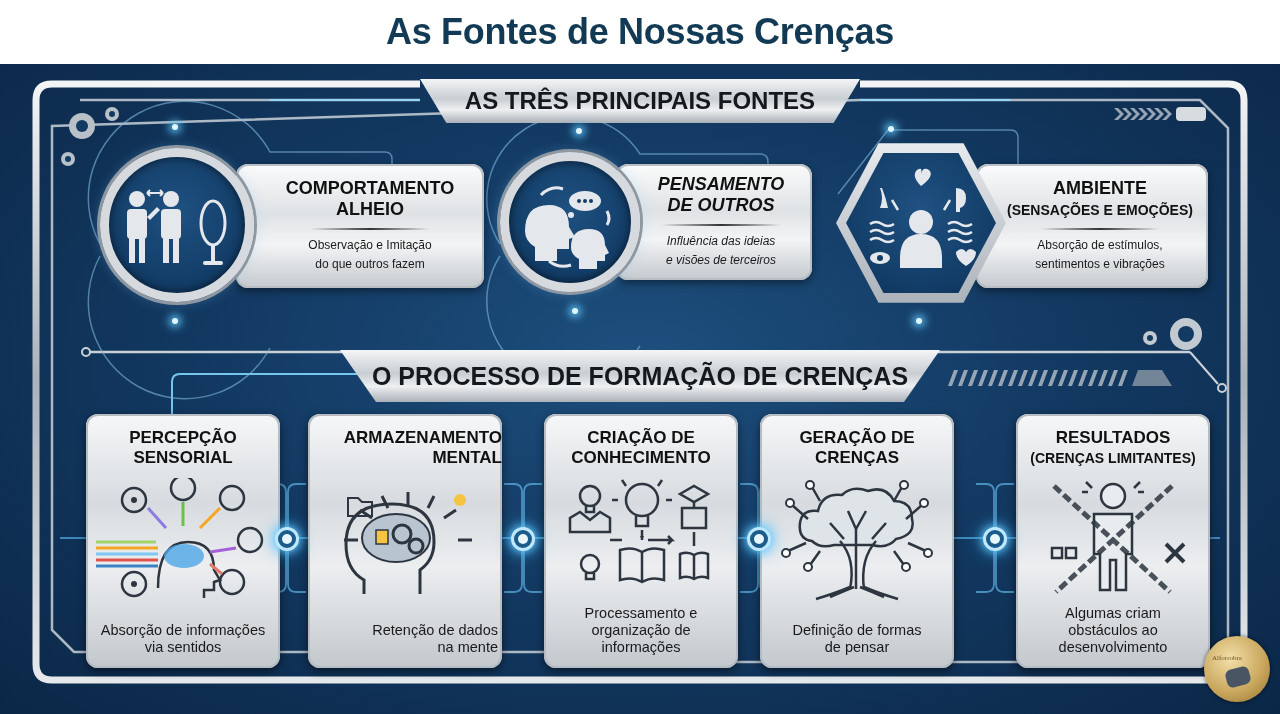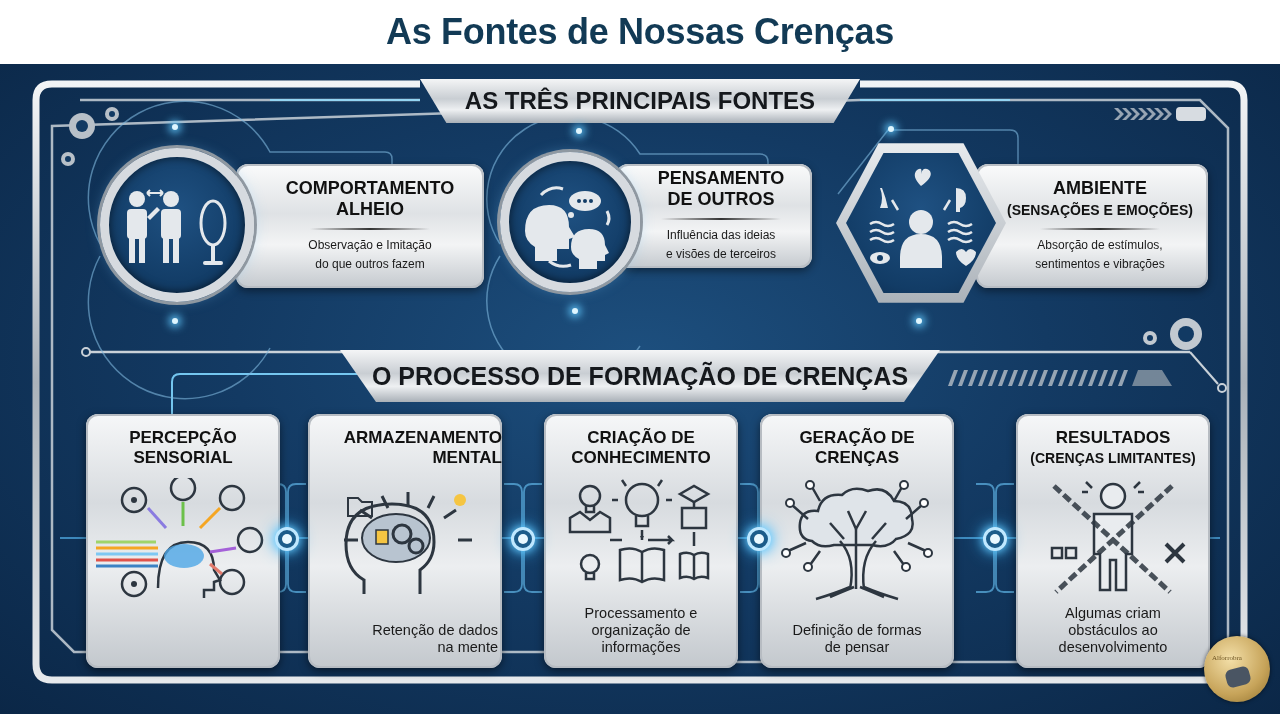--- a/index.html
+++ b/index.html
@@ -230,21 +230,21 @@
           <path d="M38 36 h16 M38 36 l3 -3 M38 36 l3 3 M54 36 l-3 -3 M54 36 l-3 3" stroke="#e4e8ec" stroke-width="2" fill="none"></path>
           <ellipse cx="104" cy="66" rx="12" ry="22" fill="none" stroke="#e4e8ec" stroke-width="3"></ellipse>
           <rect x="102" y="88" width="4" height="16"></rect>
             <rect x="94" y="104" width="20" height="4" rx="2"></rect>
         </g>
       </svg>
     </div>
   </div>
 
   <div class="source" style="left:496px;top:80px;width:330px;height:160px;">
-    <div class="plate" style="left:120px;top:20px;width:196px;height:104px;padding-left:14px;">
+    <div class="plate" style="left:120px;top:20px;width:196px;height:116px;padding-left:14px;font-style:italic;">
       <div class="title"><span>PENSAMENTO</span><br><span>DE OUTROS</span></div>
       <div class="rule"></div>
       <div class="desc"><span>Influência das ideias</span><br><span>e visões de terceiros</span></div>
     </div>
     <div class="badge-circle" style="left:4px;top:8px;width:140px;height:140px;">
       <svg class="icon-svg" width="122" height="122" style="left:0;top:0" viewBox="0 0 122 122">
         <g fill="#e4e8ec" stroke="none">
           <path d="M16 70 q0 -26 24 -26 q20 0 20 22 l6 10 -6 2 v10 h-12 v12 h-22 v-14 q-10 -6 -10 -16z"></path>
           <path d="M62 86 q0 -18 18 -18 q16 0 16 16 l4 8 -4 2 v6 h-8 v8 h-18 v-10 q-8 -4 -8 -12z"></path>
           <ellipse cx="76" cy="40" rx="16" ry="10"></ellipse>
@@ -325,20 +325,21 @@
         <line x1="10" y1="82" x2="72" y2="82" stroke="#e0524a"></line>
           <line x1="10" y1="88" x2="72" y2="88" stroke="#3b82c4"></line>
         <line x1="10" y1="64" x2="70" y2="64" stroke="#9fd46b"></line>
         <line x1="62" y1="30" x2="80" y2="50" stroke="#8a7be0"></line>
           <line x1="97" y1="24" x2="97" y2="48" stroke="#6cc04a"></line>
         <line x1="134" y1="30" x2="114" y2="50" stroke="#f5a623"></line>
           <line x1="124" y1="74" x2="150" y2="70" stroke="#a461d8"></line>
         <line x1="124" y1="86" x2="136" y2="96" stroke="#e27a6c"></line>
       </g>
     </svg>
+    <div class="s-desc"><span>Absorção de informações</span><br><span>via sentidos</span></div>
   </div>
 
   <div class="step" style="left:308px;text-align:right;">
     <div class="s-title"><span>ARMAZENAMENTO</span><br><span>MENTAL</span></div>
     <svg class="s-icon" viewBox="0 0 194 120">
       <g fill="none" stroke="#2d3640" stroke-width="3">
         <path d="M56 116 v-14 q-18 -10 -18 -36 q0 -40 46 -40 q42 0 42 38 q0 18 -14 28 v24"></path>
         <path d="M100 28 v-14 M80 30 l-6 -12 M120 30 l6 -12 M64 40 l-12 -8 M136 40 l12 -8 M50 62 h-14 M150 62 h14"></path>
       </g>
       <ellipse cx="88" cy="60" rx="34" ry="24" fill="#b8c4d0" stroke="#2d3640" stroke-width="2"></ellipse>

